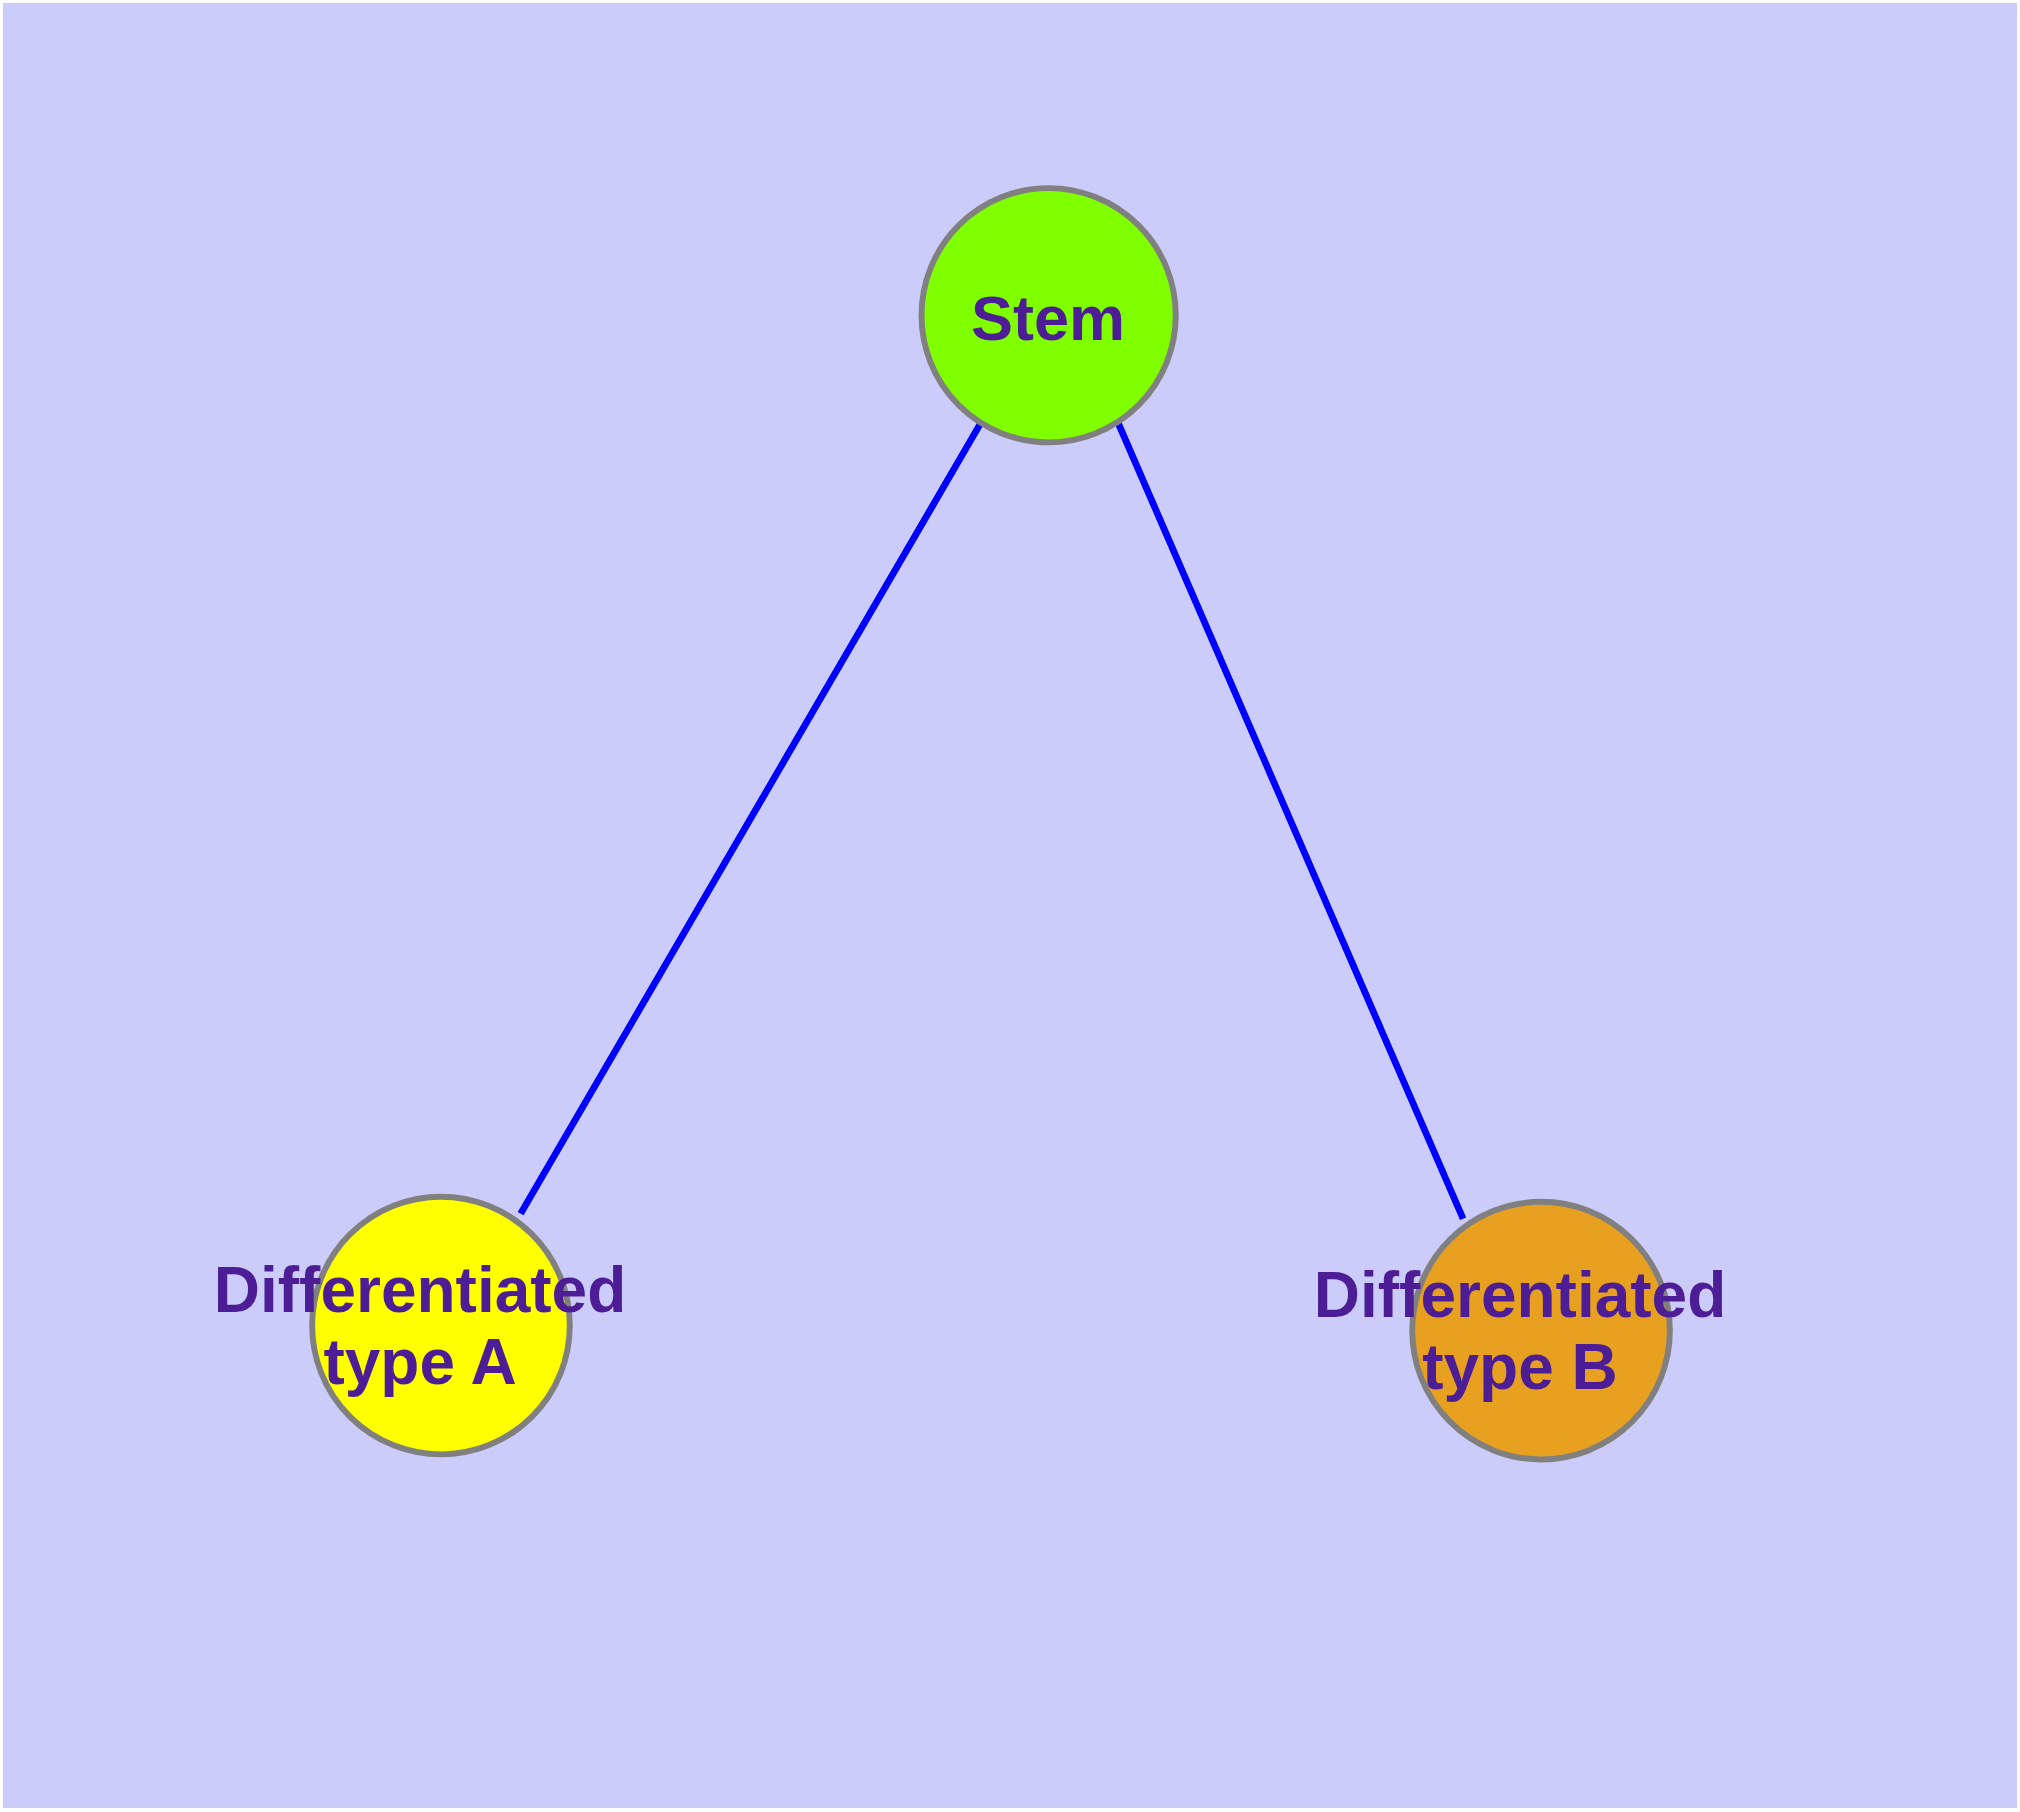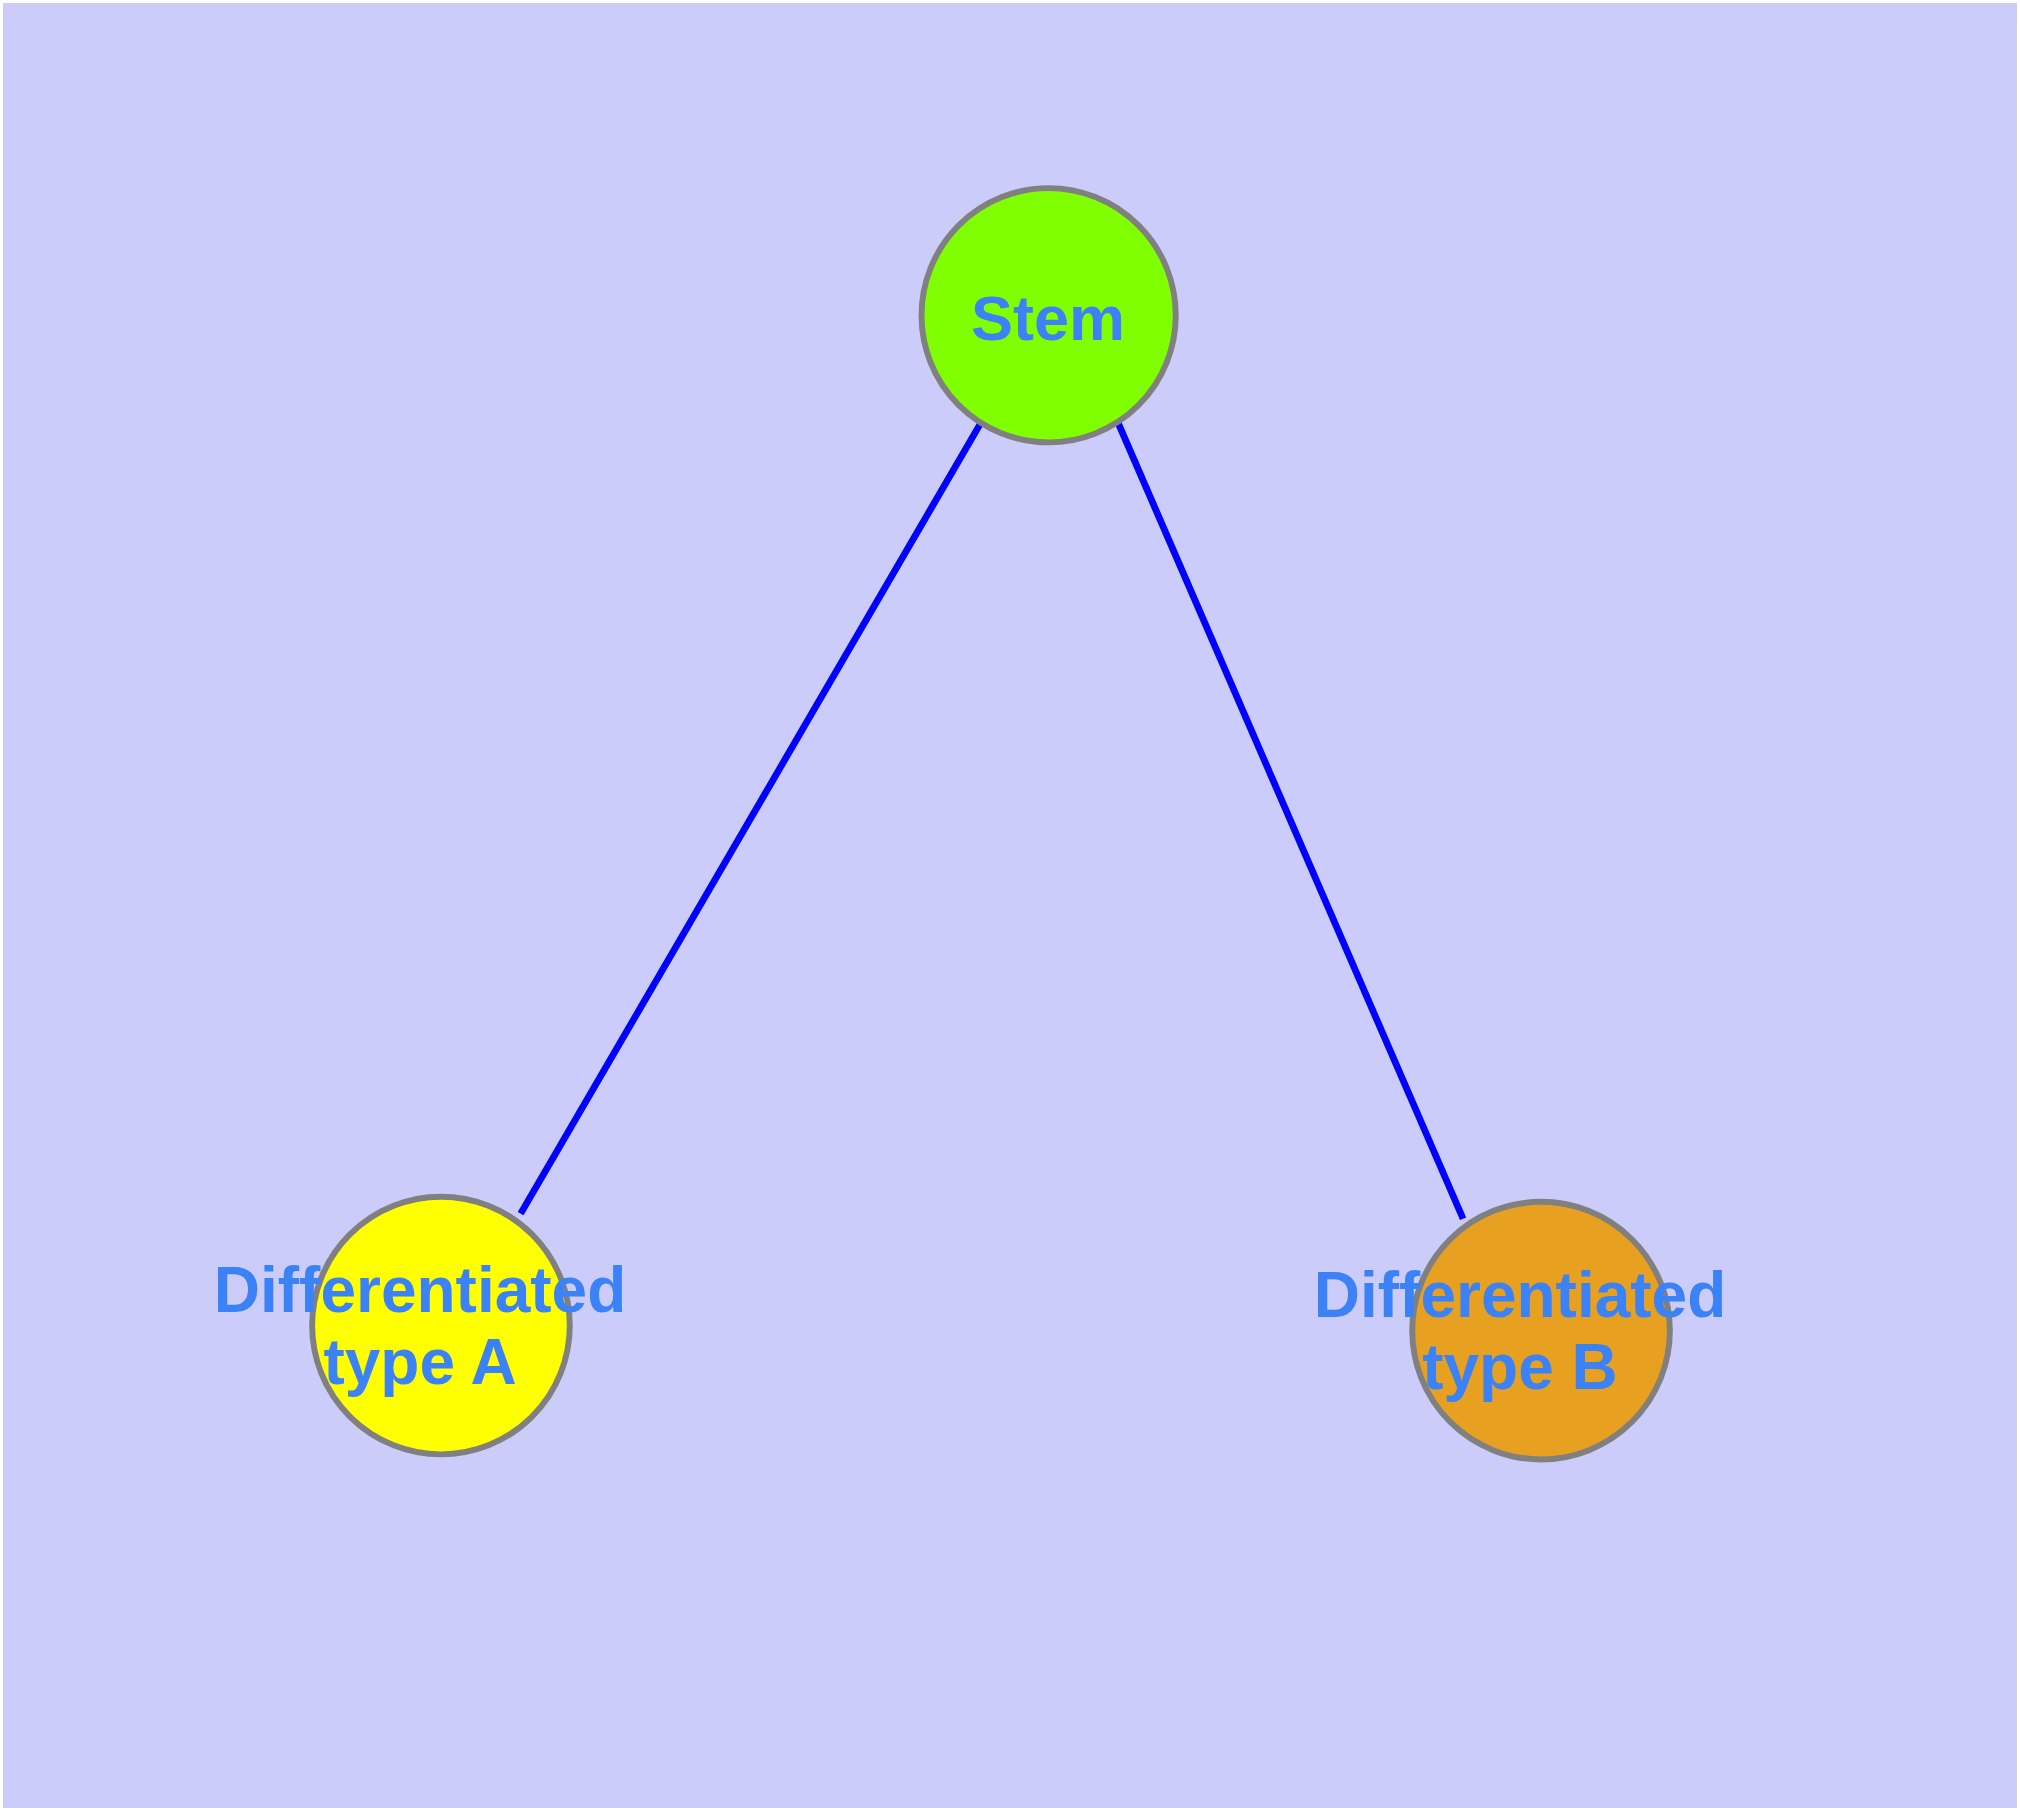--- a/index.html
+++ b/index.html
@@ -25,21 +25,21 @@
   }
   #graph-svg {
     position: absolute;
     left: 0;
     top: 0;
     width: 2021px;
     height: 1812px;
   }
   .node-label {
     position: absolute;
-    color: #3b82f6;
+    color: #4c1d95;
     font-weight: bold;
     text-align: center;
     line-height: 1.12;
     white-space: pre;
     pointer-events: none;
     transform: translate(-50%, -50%);
   }
   .label-stem   { font-size: 63px; }
   .label-typea  { font-size: 64px; }
   .label-typeb  { font-size: 64px; }

